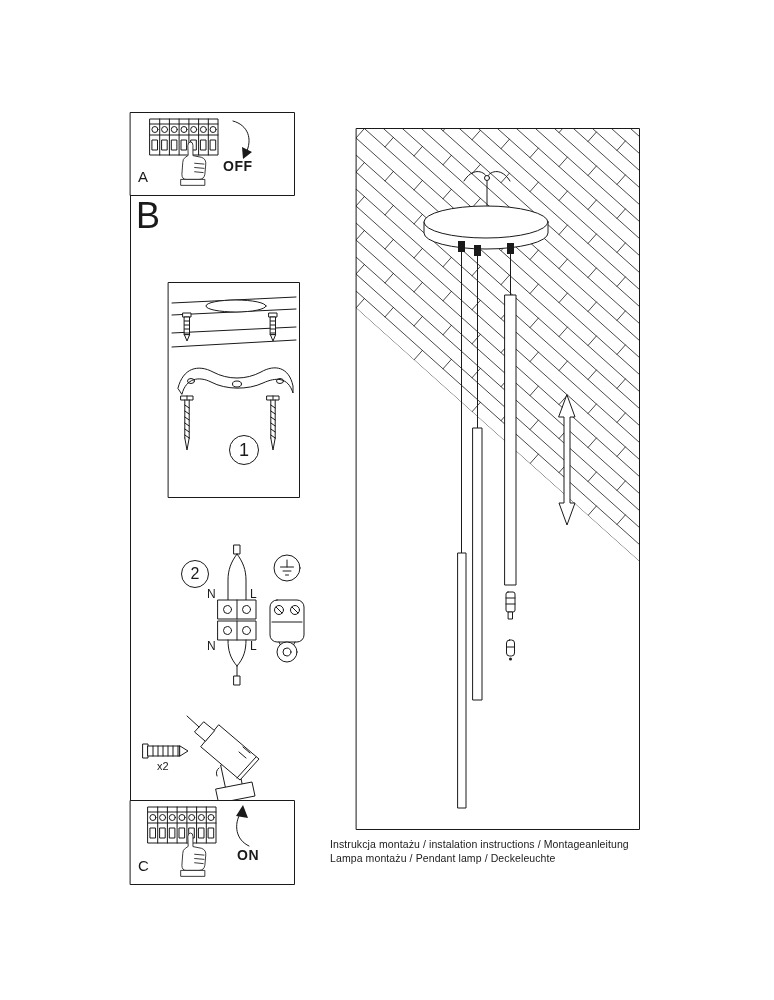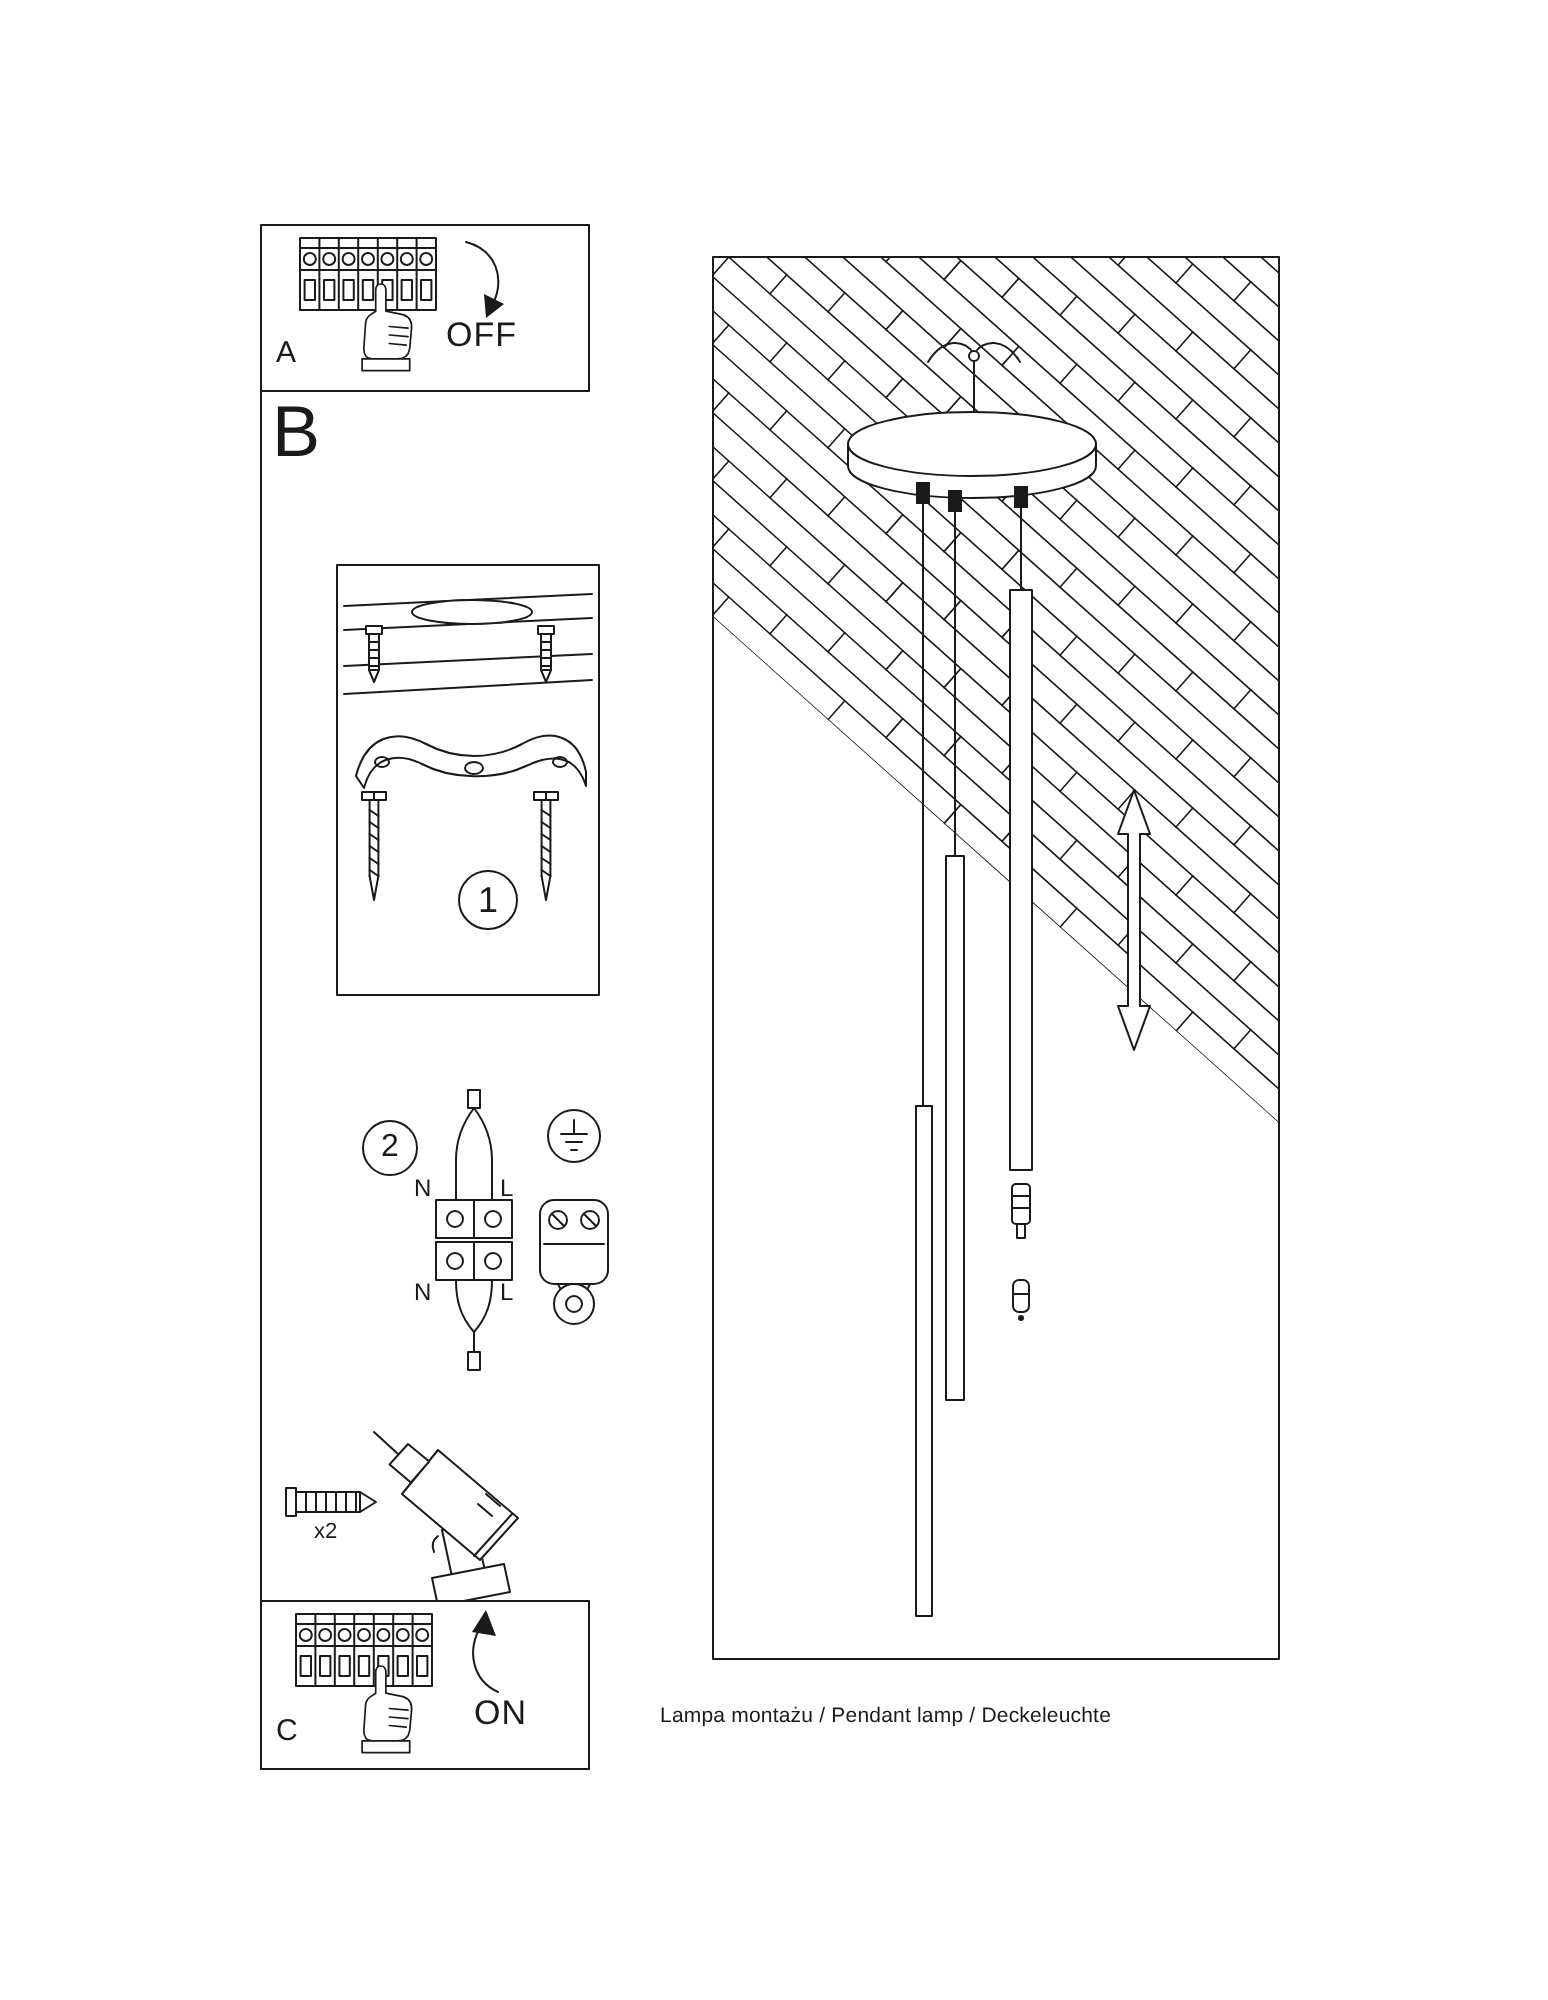--- a/index.html
+++ b/index.html
@@ -6,21 +6,21 @@
   .page{position:relative;width:774px;height:1000px;background:#ffffff;
         font-family:"Liberation Sans",sans-serif;color:#1a1a1a;overflow:hidden;}
   svg.art{position:absolute;left:0;top:0;width:774px;height:1000px;}
   .art path,.art line,.art rect,.art circle,.art ellipse,.art polygon{
       stroke:#1a1a1a;stroke-width:1;fill:none;stroke-linecap:round;stroke-linejoin:round;}
   .art .f{fill:#ffffff;}
   .art .k{fill:#1a1a1a;stroke:none;}
   #hatch line{stroke:#1a1a1a;stroke-width:.8;}
   .lbl{position:absolute;line-height:1;white-space:nowrap;color:#1a1a1a;}
   .fs11{font-size:11px;} .fs12{font-size:12px;} .fs15{font-size:15px;}
-  .fs17{font-size:17px;font-weight:400;letter-spacing:.5px;}
+  .fs17{font-size:14px;font-weight:700;letter-spacing:.5px;}
   .fs36{font-size:36px;}
   .cap{font-size:10.5px;letter-spacing:.1px;}
   .circle-num{position:absolute;border:1.3px solid #1a1a1a;border-radius:50%;
       display:flex;align-items:center;justify-content:center;background:#fff;}
   #c1{left:229px;top:435px;width:28px;height:28px;font-size:18px;}
   #c2{left:181px;top:560px;width:26px;height:26px;font-size:16px;}
 </style>
 </head>
 <body>
 
@@ -410,15 +410,16 @@
 <span class="lbl fs12" style="left:207px;top:588px">N</span>
 <span class="lbl fs12" style="left:250px;top:588px">L</span>
 <span class="lbl fs12" style="left:207px;top:640px">N</span>
 <span class="lbl fs12" style="left:250px;top:640px">L</span>
 
 <span class="lbl fs11" style="left:157px;top:761px">x2</span>
 
 <span class="lbl fs15" style="left:138px;top:858px">C</span>
 <span class="lbl fs17" style="left:237px;top:848px">ON</span>
 
+<span class="lbl cap" style="left:330px;top:839px">Instrukcja montażu / instalation instructions / Montageanleitung</span>
 <span class="lbl cap" style="left:330px;top:853px">Lampa montażu / Pendant lamp / Deckeleuchte</span>
 
 </div>
 
 </body></html>

